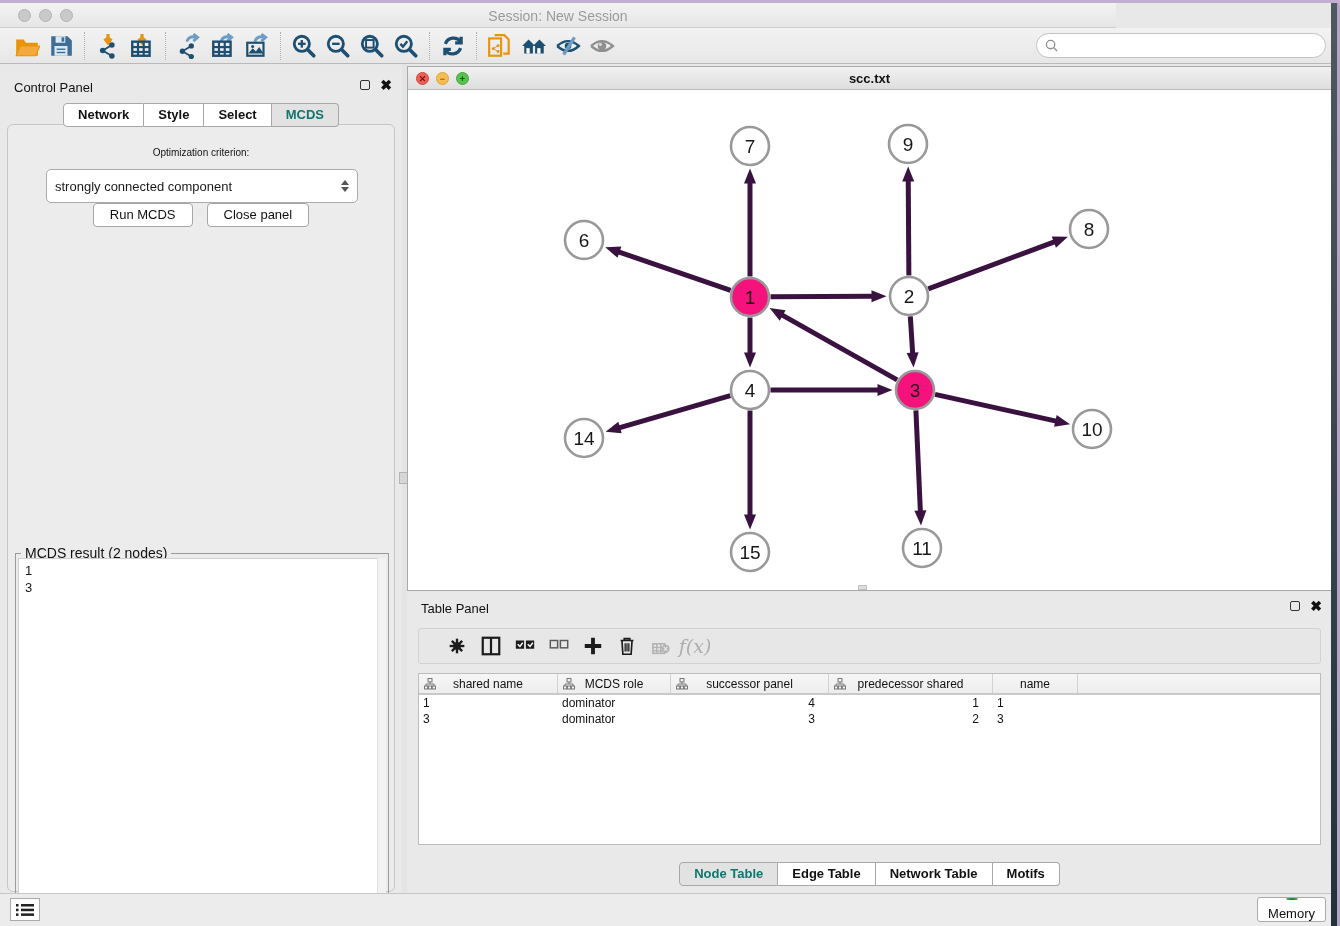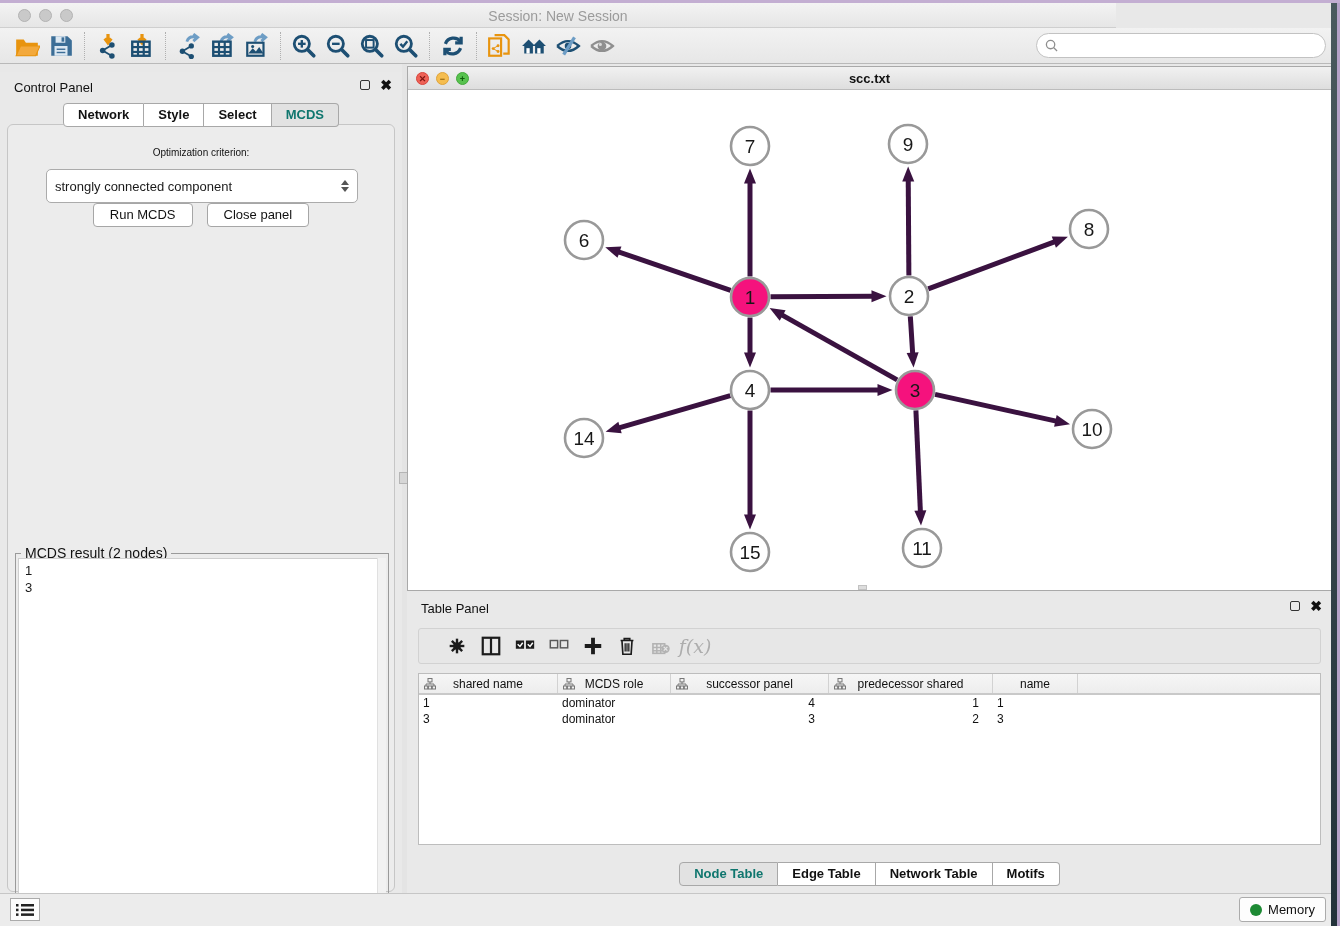--- a/index.html
+++ b/index.html
@@ -80,21 +80,21 @@
   .th { position:relative; display:flex; align-items:center; justify-content:center; border-right:1px solid #d2d2d2; font-size:12px; color:#111; }
   .th .h-icon { position:absolute; left:5px; top:4px; }
   .trow { display:flex; height:16px; font-size:12px; color:#111; }
   .td { padding:0 4px; line-height:16px; white-space:nowrap; overflow:hidden; }
   .tp-tabs { position:absolute; left:0; top:269px; width:100%; display:flex; justify-content:center; }
 
   
   .statusbar { position:absolute; left:0; top:893px; width:1340px; height:33px; background:#ececec; border-top:1px solid #c6c6c6; }
   .list-btn { position:absolute; left:10px; top:4px; width:30px; height:23px; background:#fdfdfd; border:1px solid #ababab; display:flex; align-items:center; justify-content:center; }
   .memory-btn { position:absolute; right:14px; top:3px; height:25px; background:#fdfdfd; border:1px solid #ababab; border-radius:3px;
-    display:flex; align-items:center; gap:6px; padding:0 10px; font-size:13px; color:#111; }
+    display:flex; align-items:center; gap:6px; padding:0 10px; font-size:13px; color:#111;flex-direction:column; }
   .mem-dot { width:12px; height:12px; border-radius:50%; background:#1d8a34; }
 </style>
 </head>
 <body>
 
 <div class="top-strip"></div>
 <div class="right-dark-strip"></div>
 <div class="right-lav-strip"></div>
 
 <div class="titlebar">

